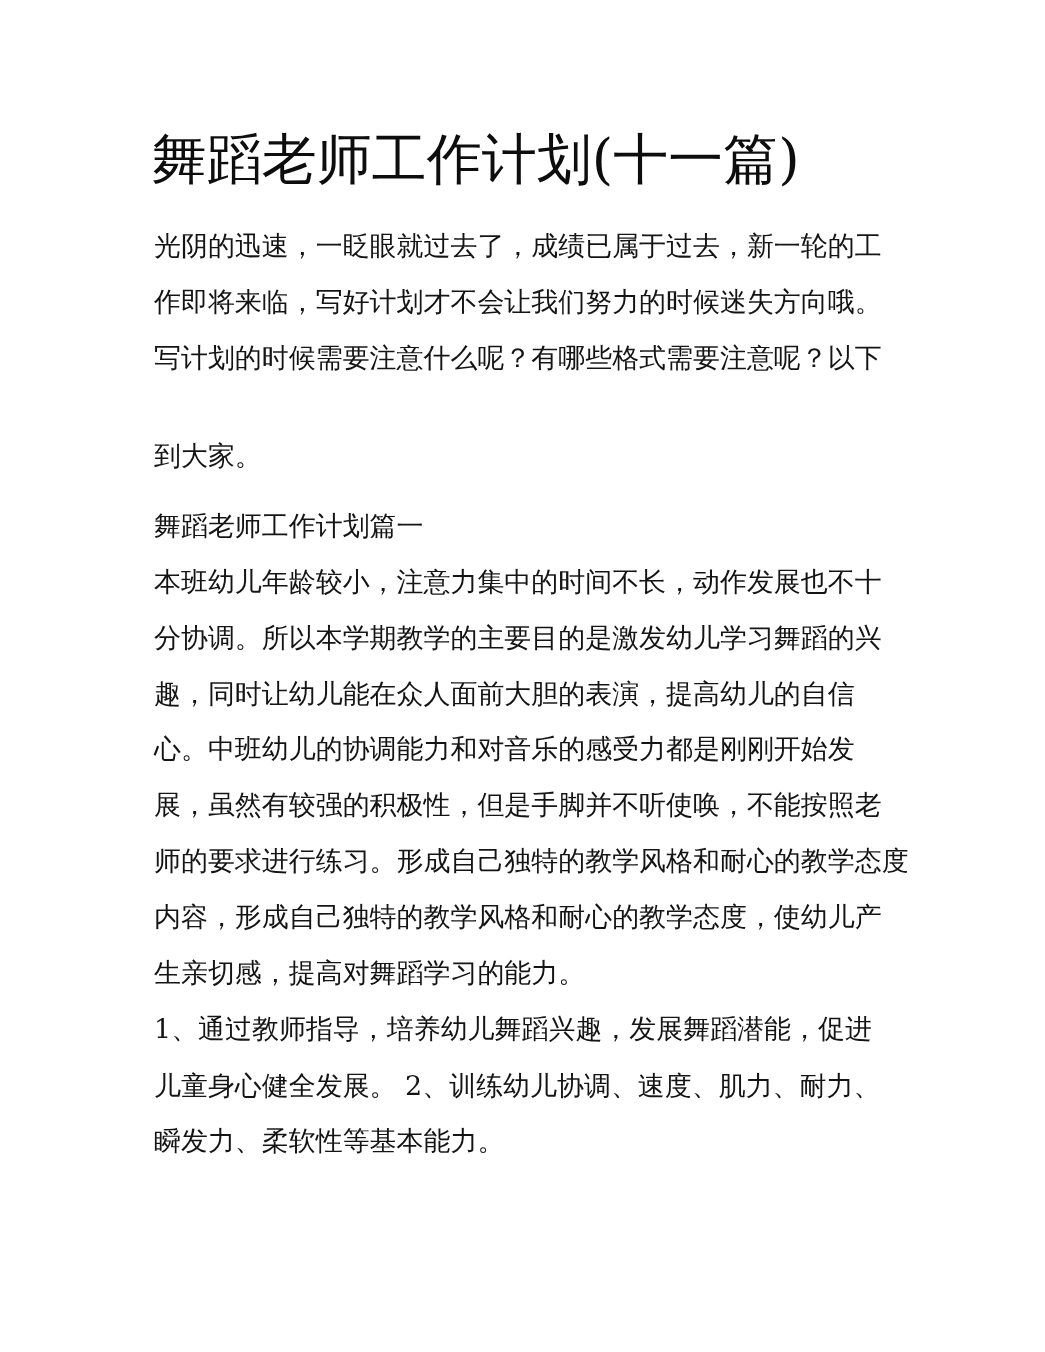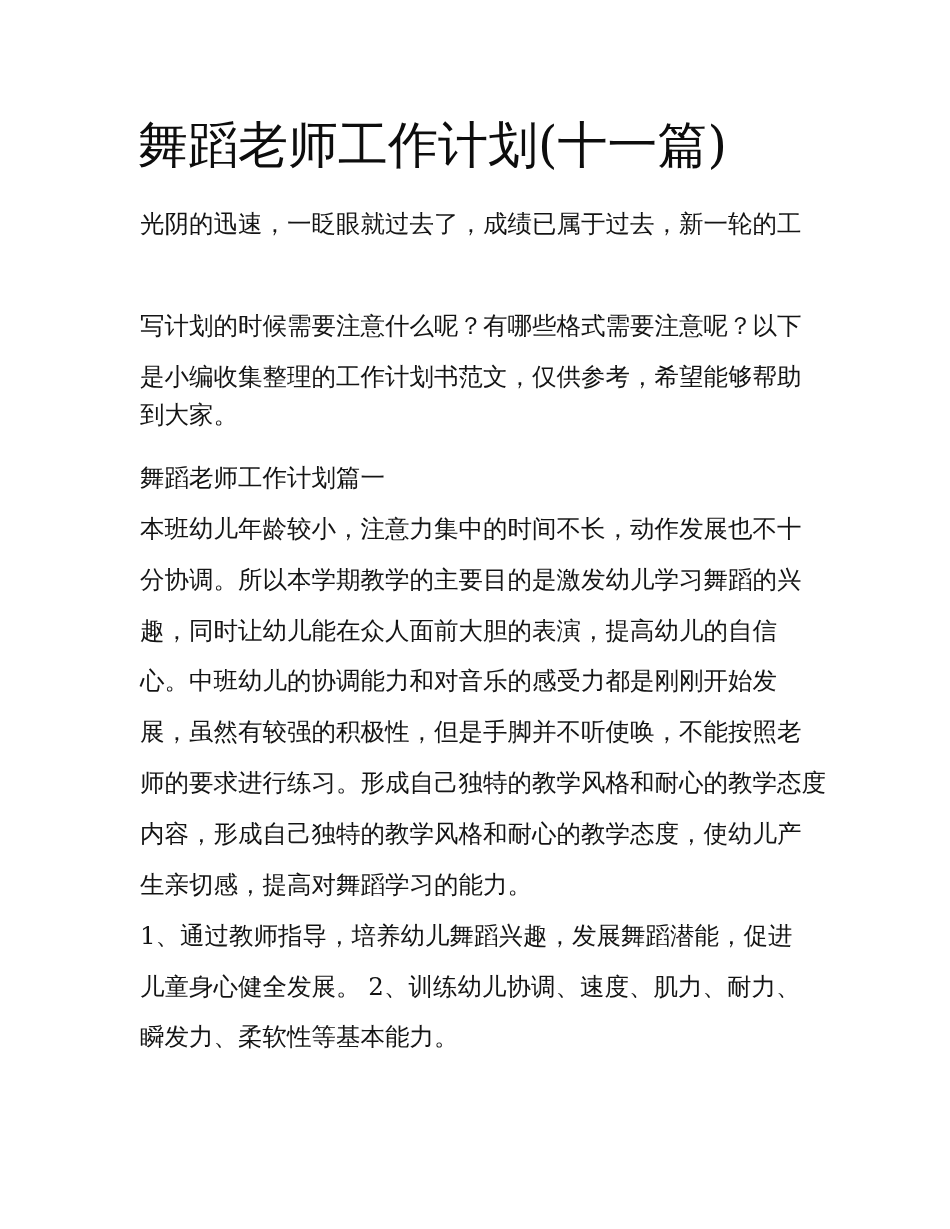--- a/index.html
+++ b/index.html
@@ -47,22 +47,22 @@
       text-align: center;
     }
   </style>
 </head>
 <body>
 
 <div class="page">
   <h1 class="title">舞蹈老师工作计划(十一篇)</h1>
 
   <p class="line" style="top:207px">光阴的迅速，一眨眼就过去了，成绩已属于过去，新一轮的工</p>
+  <p class="line" style="top:258px">作即将来临，写好计划才不会让我们努力的时候迷失方向哦。</p>
   <p class="line" style="top:309px">写计划的时候需要注意什么呢？有哪些格式需要注意呢？以下</p>
-  <p class="line" style="top:360px">是小编收集整理的工作计划书范文，仅供参考，希望能够帮助</p>
   <p class="line" style="top:398px">到大家。</p>
 
   <p class="line" style="top:461px">舞蹈老师工作计划篇一</p>
 
   <p class="line" style="top:512px">本班幼儿年龄较小，注意力集中的时间不长，动作发展也不十</p>
   <p class="line" style="top:563px">分协调。所以本学期教学的主要目的是激发幼儿学习舞蹈的兴</p>
   <p class="line" style="top:614px">趣，同时让幼儿能在众人面前大胆的表演，提高幼儿的自信</p>
   <p class="line" style="top:664px">心。中班幼儿的协调能力和对音乐的感受力都是刚刚开始发</p>
   <p class="line" style="top:715px">展，虽然有较强的积极性，但是手脚并不听使唤，不能按照老</p>
   <p class="line" style="top:766px">师的要求进行练习。形成自己独特的教学风格和耐心的教学态度</p>

